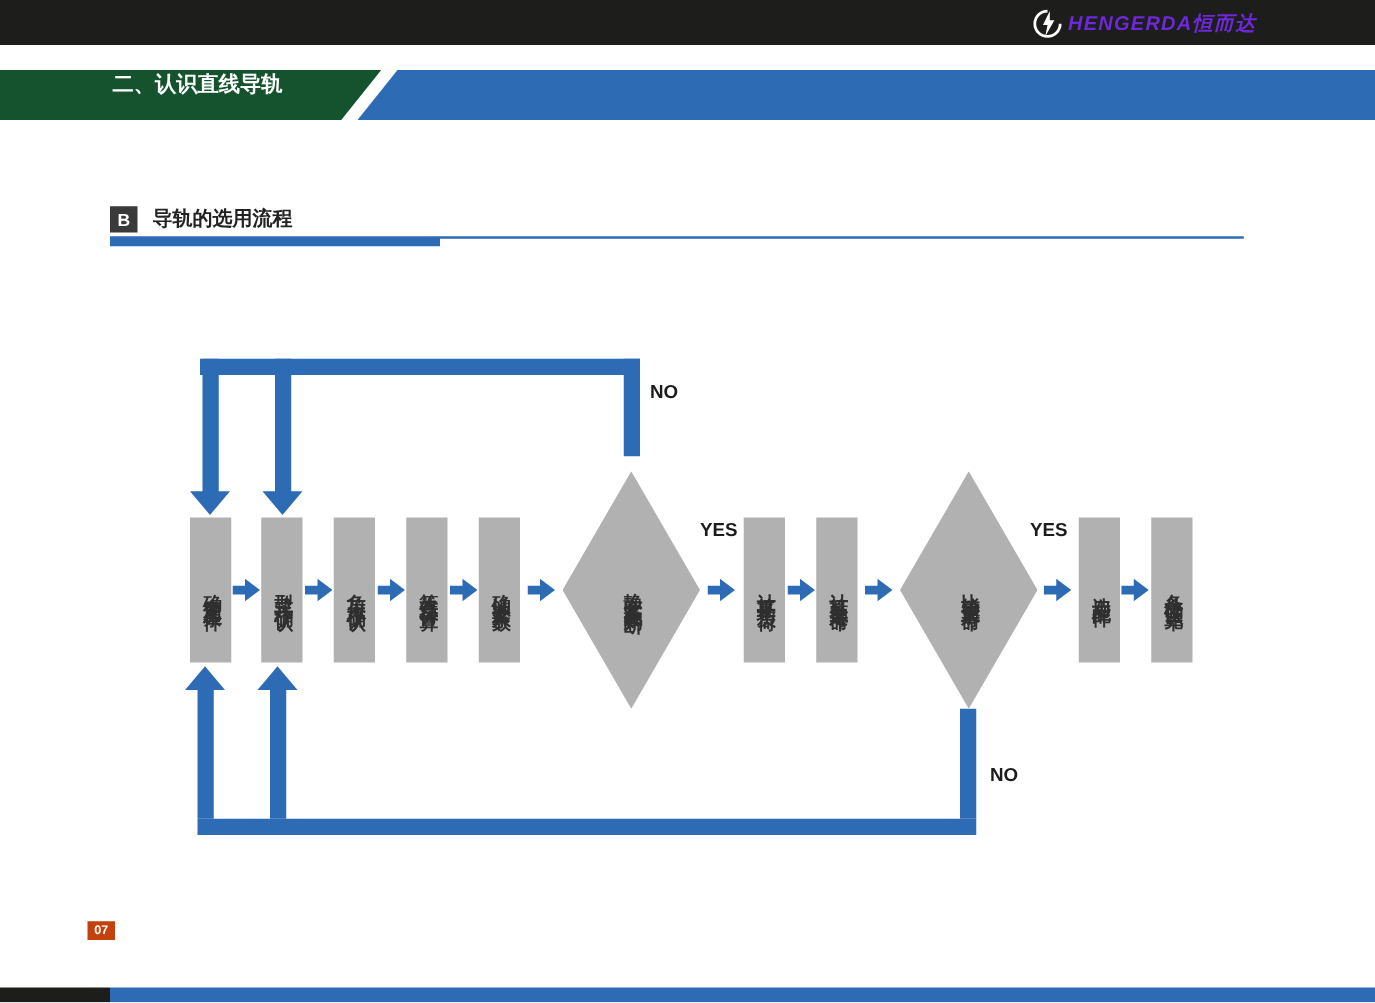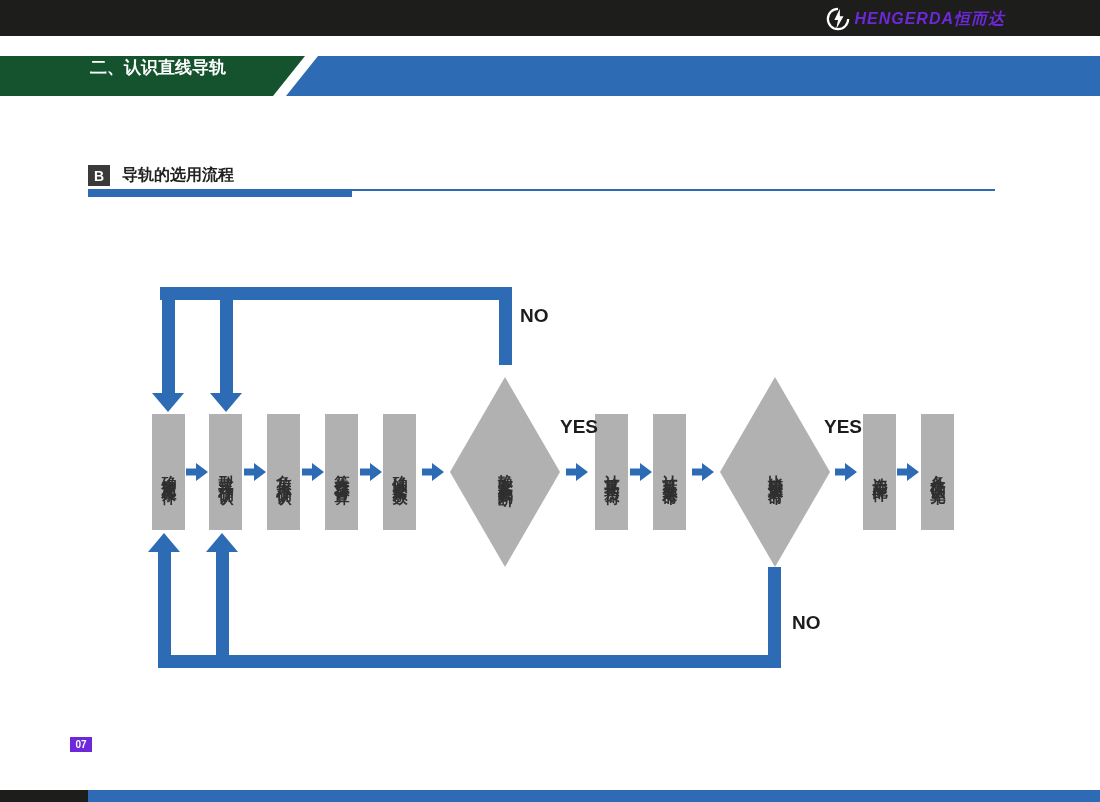--- a/index.html
+++ b/index.html
@@ -56,24 +56,24 @@
   .arrow-down {
     position:absolute; width:0; height:0;
     border-left:16px solid transparent; border-right:16px solid transparent;
     border-top:19px solid #2d6cb5;
   }
   .arrow-up {
     position:absolute; width:0; height:0;
     border-left:16px solid transparent; border-right:16px solid transparent;
     border-bottom:19px solid #2d6cb5;
   }
-  .lbl { position:absolute; font-weight:700; font-size:19px; color:#1c1c1c; white-space:nowrap; }
+  .lbl { position:absolute; font-weight:700; font-size:15px; color:#1c1c1c; white-space:nowrap; }
 
   .pagenum {
-    position:absolute; left:70px; top:737px; width:22px; height:15px; background:#6d28d9;
+    position:absolute; left:70px; top:737px; width:22px; height:15px; background:#c2410c;
     color:#fff; font-size:10px; font-weight:700; display:flex; align-items:center; justify-content:center;
   }
 </style>
 </head>
 <body>
 
 <div class="page">
 
   <div class="topbar"></div>
 

